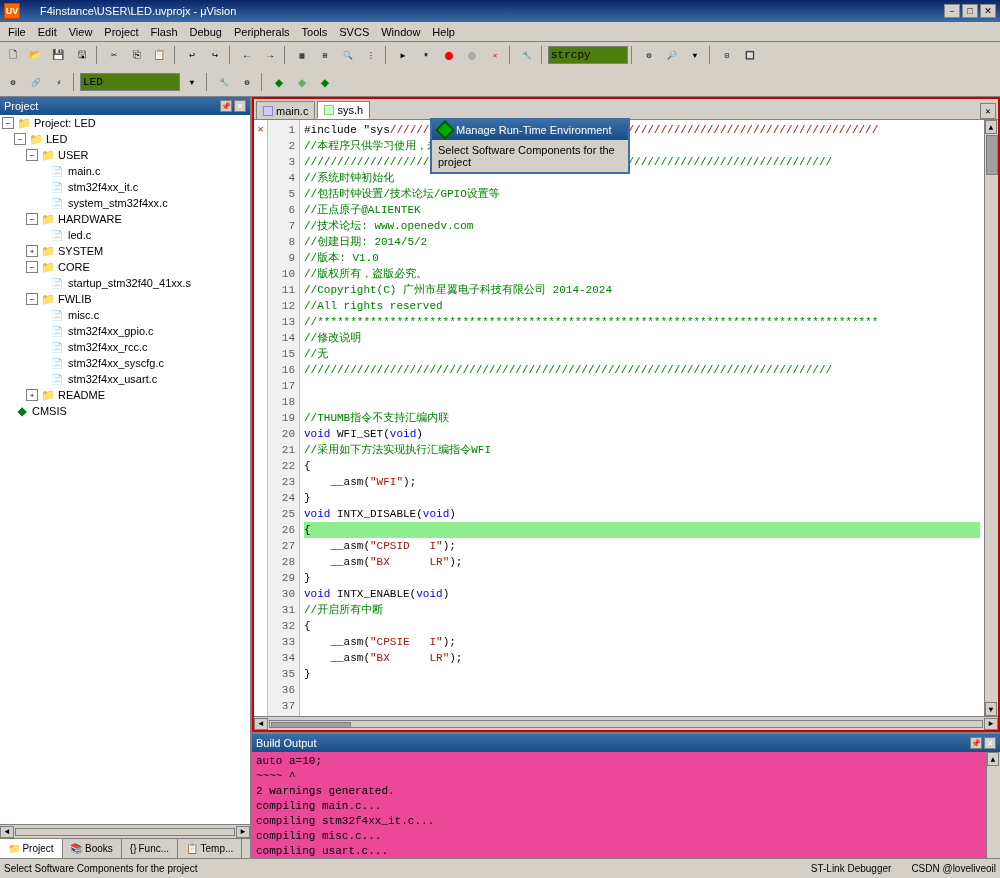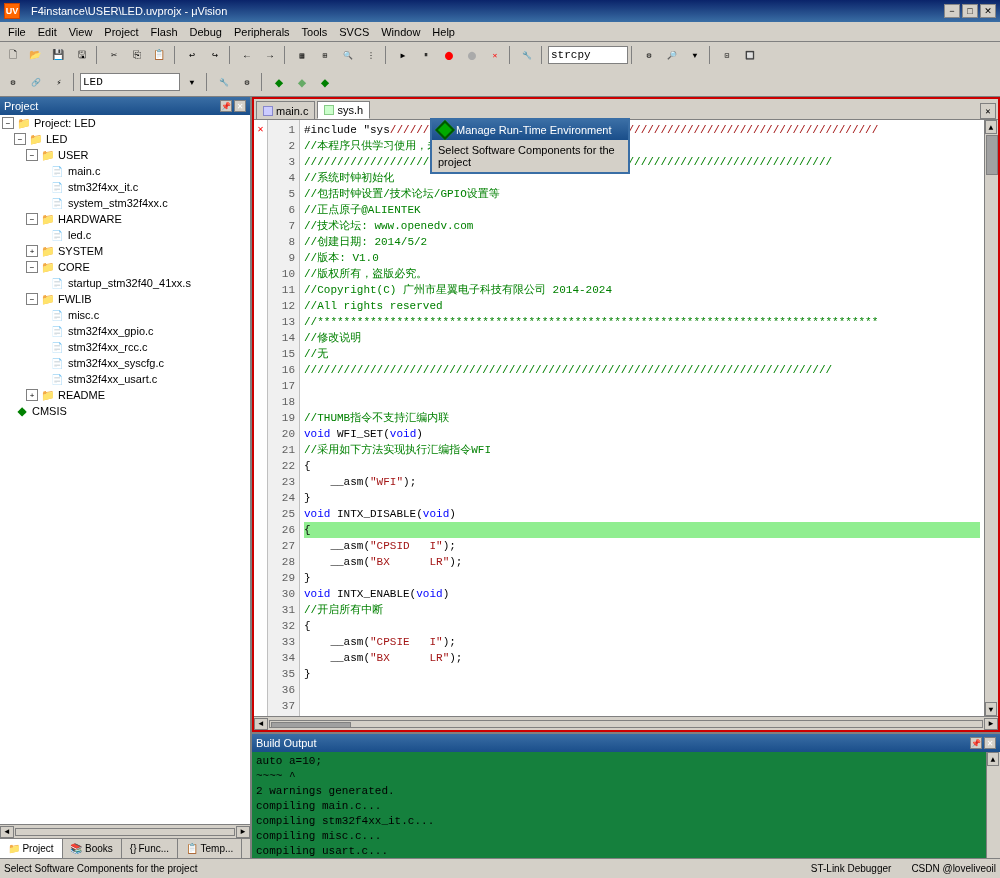--- a/index.html
+++ b/index.html
@@ -1,35 +1,35 @@
 <!DOCTYPE html>
 <html><head>
   <meta charset="utf-8">
   <style>
     * { margin: 0; padding: 0; box-sizing: border-box; }
     body { font-family: 'Courier New', monospace; font-size: 12px; background: #d4d0c8; color: #000; width: 1000px; height: 878px; overflow: hidden; }
     
     
     .title-bar { background: linear-gradient(to bottom, #0a246a, #3a6ea5); color: white; height: 22px; display: flex; align-items: center; justify-content: space-between; padding: 0 4px; font-size: 11px; font-family: Arial, sans-serif; }
-    .title-bar-left { display: flex; align-items: center; gap: 11px; }
+    .title-bar-left { display: flex; align-items: center; gap: 20px; }
     .title-bar-icon { width: 16px; height: 16px; background: #ff6600; border: 1px solid #cc4400; display: flex; align-items: center; justify-content: center; font-size: 9px; color: white; font-weight: bold; }
     .title-bar-title { font-size: 11px; }
     .title-bar-controls { display: flex; gap: 2px; }
     .title-btn { width: 16px; height: 14px; background: #d4d0c8; border: 1px solid #888; display: flex; align-items: center; justify-content: center; font-size: 9px; cursor: pointer; color: #000; }
     
     
     .menu-bar { background: #d4d0c8; height: 20px; display: flex; align-items: center; padding: 0 2px; border-bottom: 1px solid #808080; font-family: Arial, sans-serif; font-size: 11px; }
     .menu-item { padding: 1px 6px; cursor: pointer; }
     
     
     .toolbar-area { background: #d4d0c8; border-bottom: 1px solid #808080; }
     .toolbar-row { display: flex; align-items: center; padding: 2px 2px; gap: 1px; height: 26px; }
     .toolbar-btn { width: 22px; height: 20px; background: #d4d0c8; border: 1px solid transparent; display: flex; align-items: center; justify-content: center; cursor: pointer; font-size: 10px; }
     .toolbar-sep { width: 4px; height: 18px; border-left: 1px solid #808080; margin: 0 2px; }
-    .toolbar-input { background: #ffffff; border: 1px solid #808080; height: 18px; width: 60px; padding: 0 2px; font-size: 11px; display: flex; align-items: center; }
+    .toolbar-input { background: #4d7c0f; border: 1px solid #808080; height: 18px; width: 60px; padding: 0 2px; font-size: 11px; display: flex; align-items: center; }
     
     
     .project-panel { width: 252px; background: #d4d0c8; border-right: 2px solid #808080; display: flex; flex-direction: column; min-height: 0; }
     .panel-header { background: linear-gradient(to bottom, #3a6ea5, #1a4e8a); color: white; padding: 2px 4px; font-family: Arial, sans-serif; font-size: 11px; display: flex; align-items: center; justify-content: space-between; height: 18px; }
     .panel-controls { display: flex; gap: 2px; }
     .panel-ctrl-btn { width: 12px; height: 12px; background: #d4d0c8; border: 1px solid #808080; display: flex; align-items: center; justify-content: center; font-size: 8px; cursor: pointer; }
     .tree-area { flex: 1; overflow: auto; background: white; font-family: Arial, sans-serif; font-size: 11px; }
     .tree-item { display: flex; align-items: center; padding: 1px 0; cursor: pointer; white-space: nowrap; }
     .tree-indent { display: inline-block; }
     .tree-expand { width: 12px; height: 12px; display: inline-flex; align-items: center; justify-content: center; font-size: 8px; border: 1px solid #808080; background: white; margin-right: 2px; cursor: pointer; flex-shrink: 0; }
@@ -43,21 +43,21 @@
     .code-line { white-space: pre; }
     .code-line.highlighted { background: #90ee90; }
     .c-comment { color: #008000; }
     .c-keyword { color: #0000ff; }
     .c-string { color: #a31515; }
     .c-normal { color: #000000; }
     
     
     .build-panel { height: 210px; border-top: 2px solid #808080; display: flex; flex-direction: column; }
     .build-header { background: linear-gradient(to bottom, #3a6ea5, #1a4e8a); color: white; padding: 2px 4px; font-family: Arial, sans-serif; font-size: 11px; display: flex; align-items: center; justify-content: space-between; height: 18px; }
-    .build-content { flex: 1; background: #15803d; overflow: hidden; font-family: 'Courier New', monospace; font-size: 11px; padding: 2px 4px; line-height: 15px; }
+    .build-content { flex: 1; background: #ec4899; overflow: hidden; font-family: 'Courier New', monospace; font-size: 11px; padding: 2px 4px; line-height: 15px; }
     
     
     .panel-tabs { display: flex; background: #d4d0c8; border-top: 1px solid #808080; height: 20px; }
     .panel-tab { padding: 2px 8px; font-family: Arial, sans-serif; font-size: 10px; cursor: pointer; display: flex; align-items: center; gap: 2px; border-right: 1px solid #808080; }
     .panel-tab.active { background: white; }
     
     
     .status-bar { background: #d4d0c8; border-top: 1px solid #808080; height: 20px; display: flex; align-items: center; padding: 0 4px; font-family: Arial, sans-serif; font-size: 10px; gap: 20px; }
     .status-left { flex: 1; }
     .status-right { display: flex; gap: 20px; }

